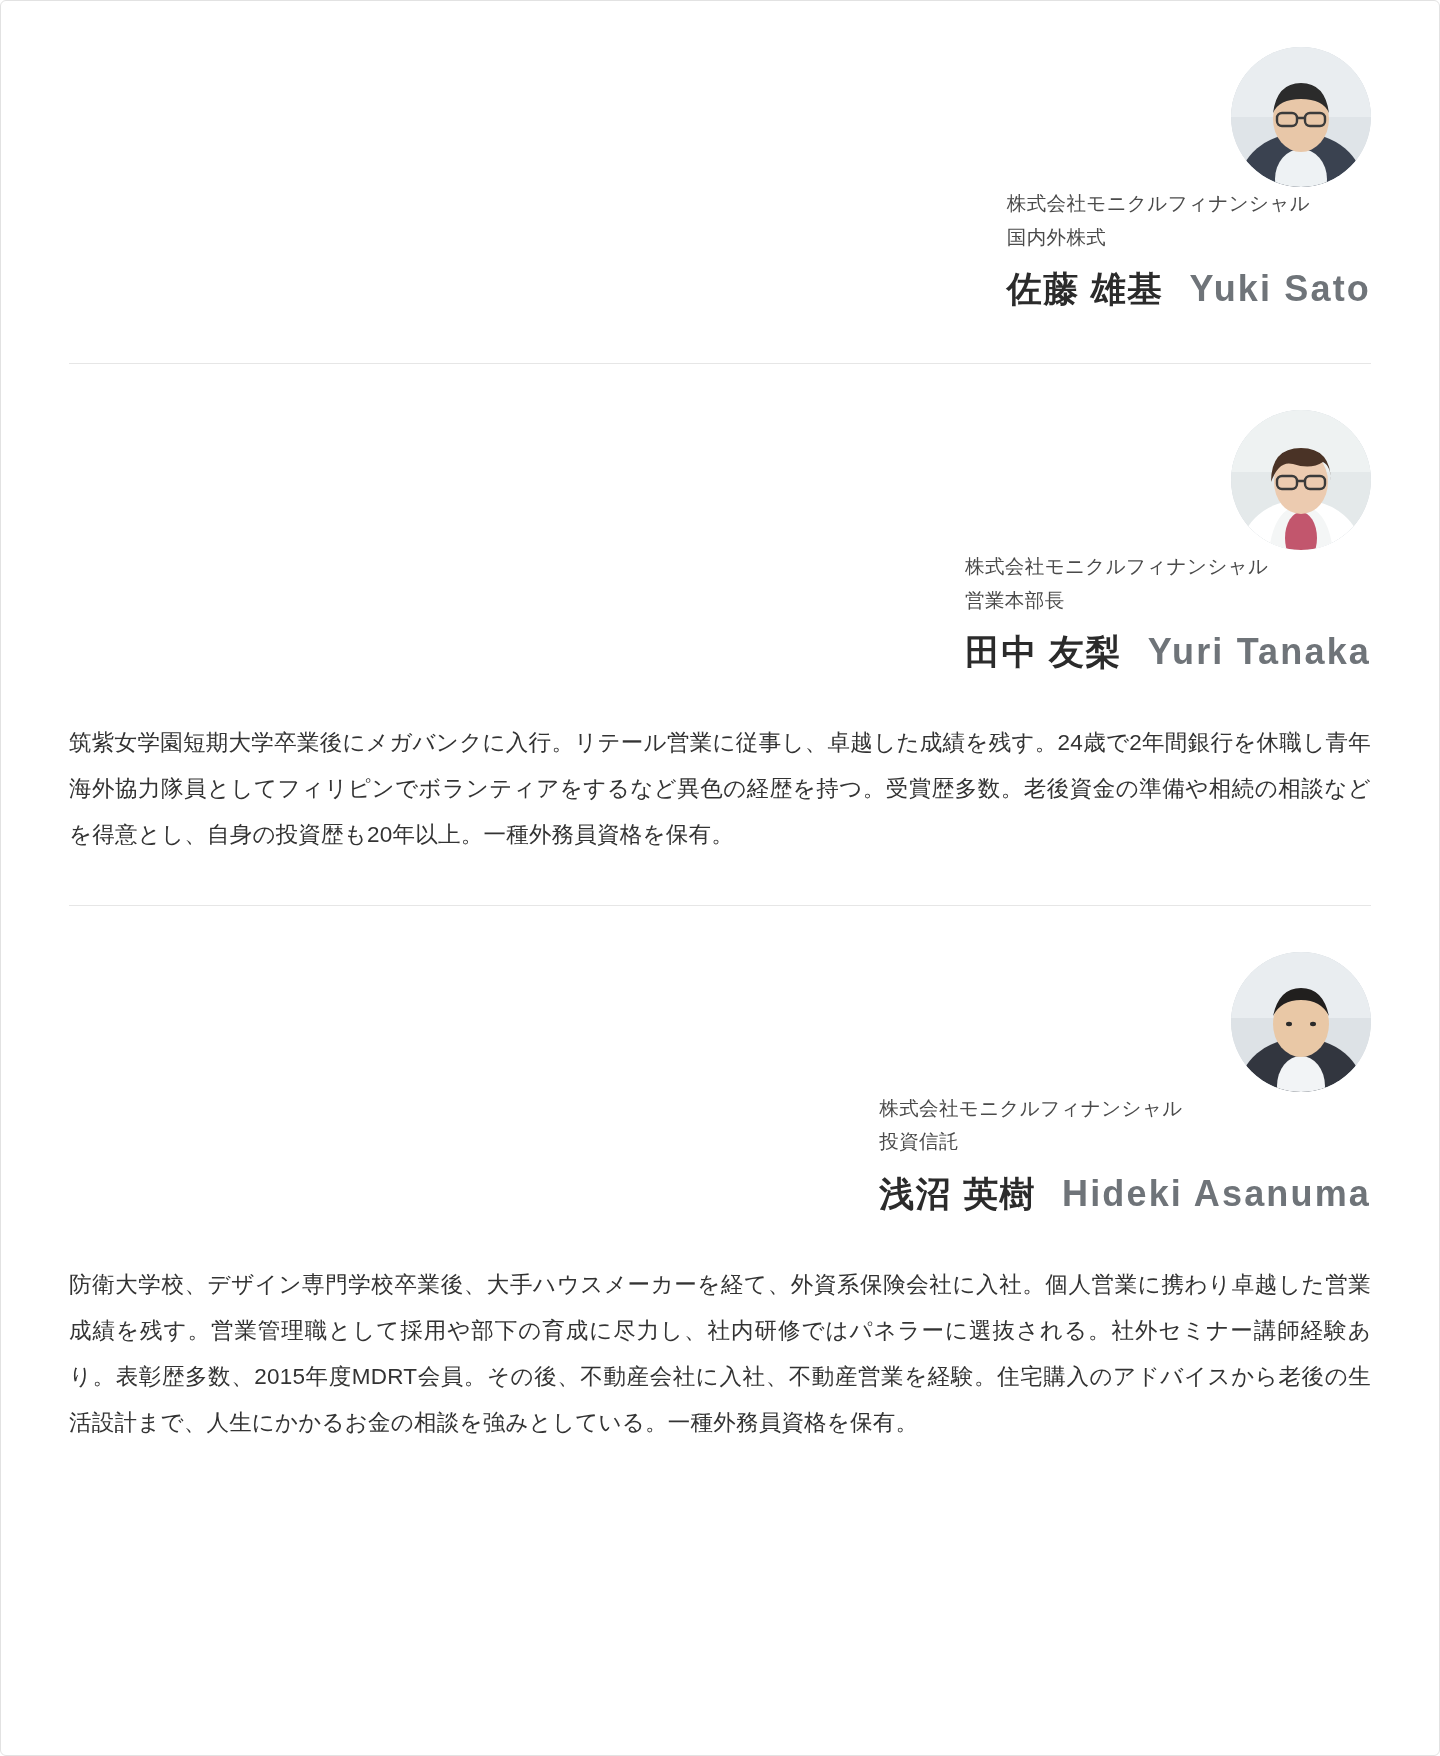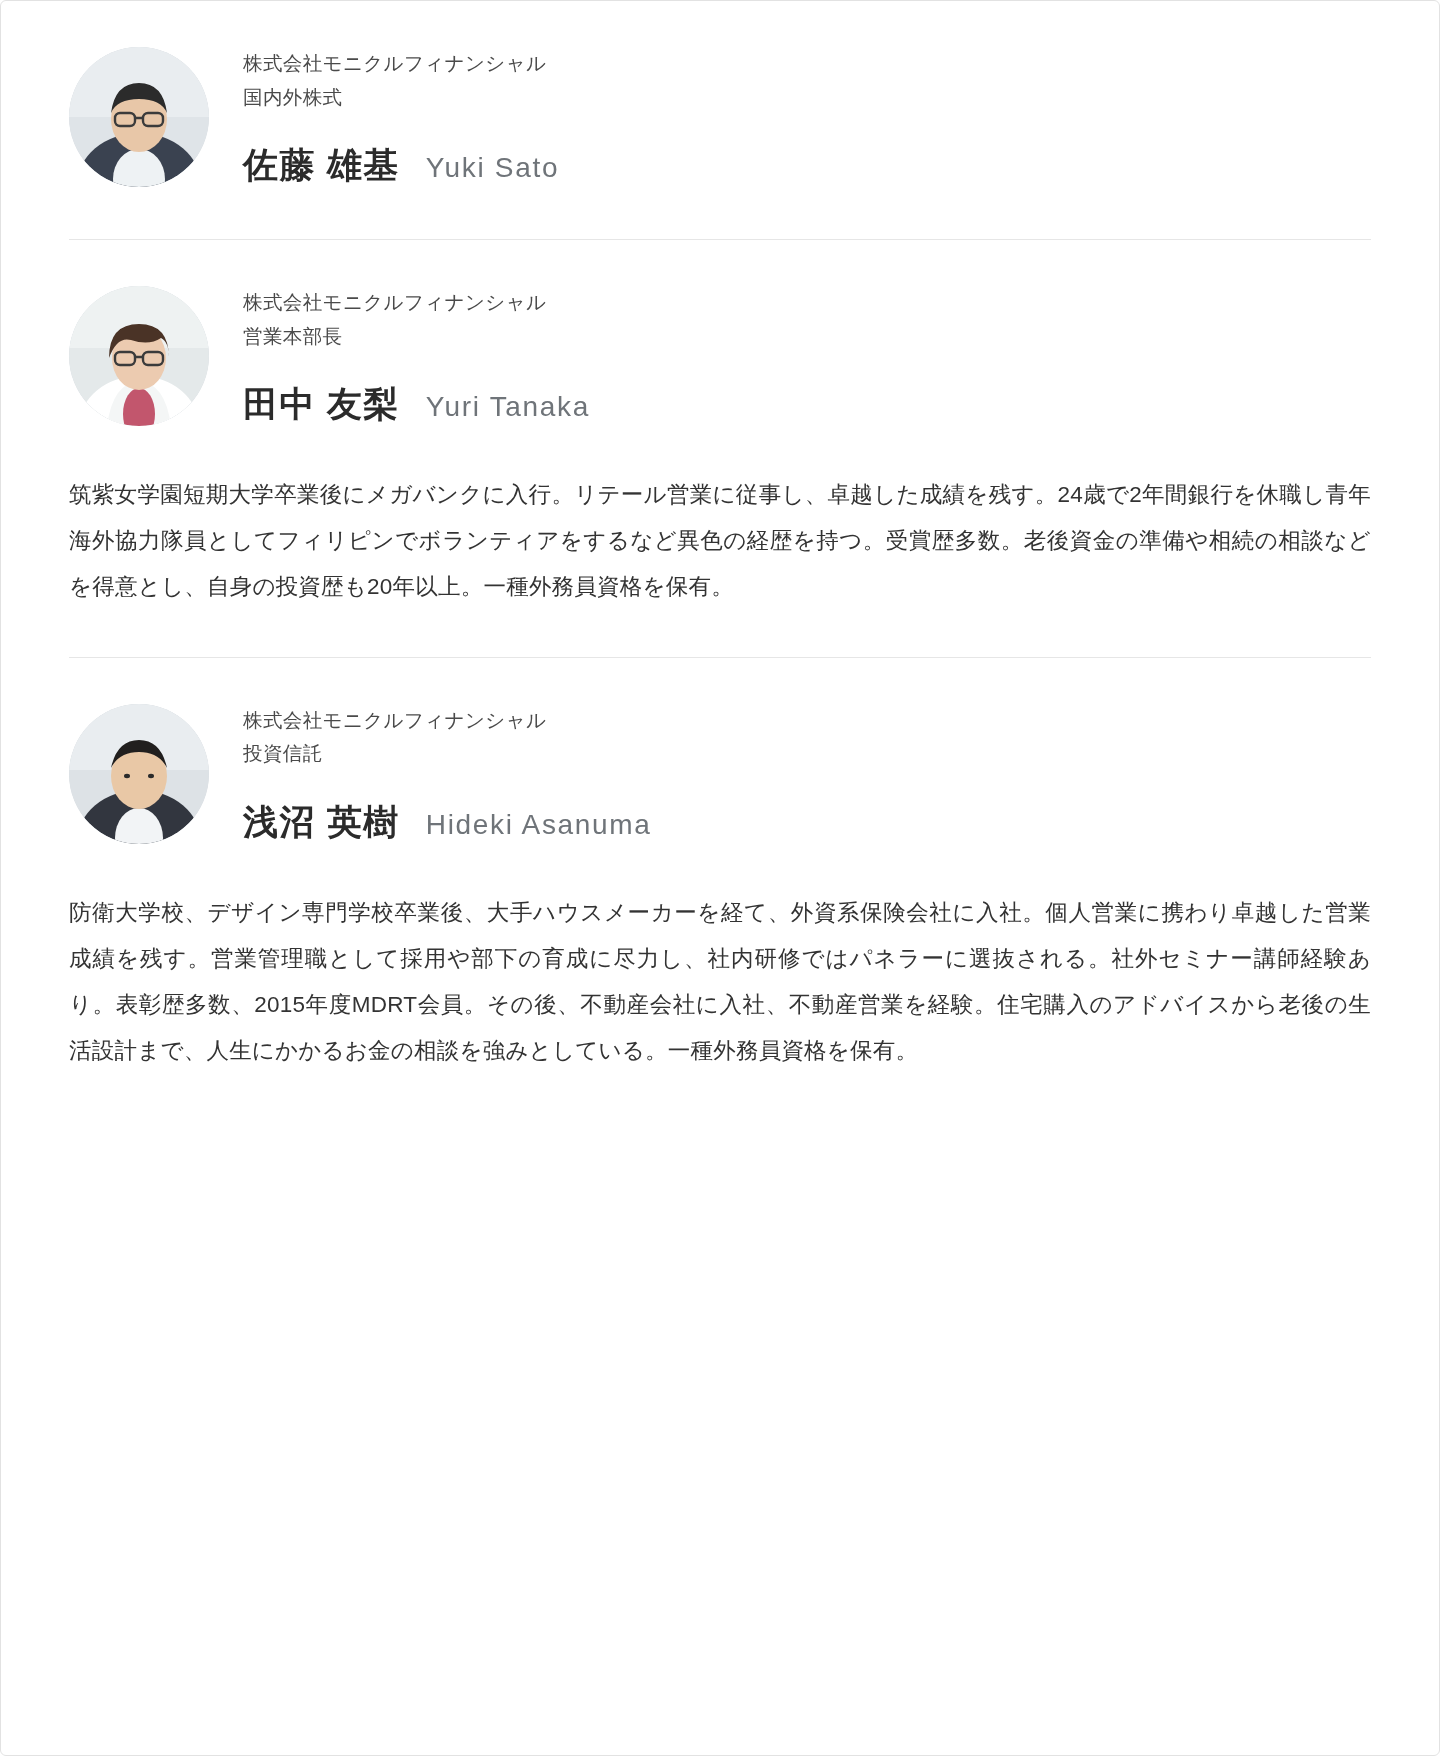--- a/index.html
+++ b/index.html
@@ -25,22 +25,22 @@
   .profile {
     padding-top: 46px;
   }
   .divider {
     height: 1px;
     background: #e6e6e6;
     margin: 46px 0 0 0;
   }
   .head {
     display: flex;
-    align-items: flex-start;
-    gap: 34px;
+    align-items: flex-end;
+    flex-direction: column;
   }
   .avatar {
     width: 140px;
     height: 140px;
     border-radius: 50%;
     overflow: hidden;
     flex: 0 0 140px;
     position: relative;
     background: #d8dde2;
   }
@@ -60,31 +60,31 @@
   .role {
     font-size: 19.5px;
     color: #4a4a4a;
     letter-spacing: 0.02em;
     line-height: 1.72;
   }
   .name-row {
     display: flex;
     align-items: baseline;
     gap: 26px;
-    margin-top: 28px;
+    margin-top: 12px;
   }
   .name-ja {
     font-size: 35px;
     font-weight: bold;
     color: #2b2b2b;
     letter-spacing: 0.04em;
   }
   .name-en {
-    font-size: 28px;
-    font-weight: normal;
+    font-size: 36px;
+    font-weight: bold;
     color: #6f7479;
     letter-spacing: 0.06em;
   }
   .bio {
     margin-top: 40px;
     font-size: 22.5px;
     line-height: 2.05;
     color: #333333;
     text-align: justify;
     text-justify: inter-ideograph;

